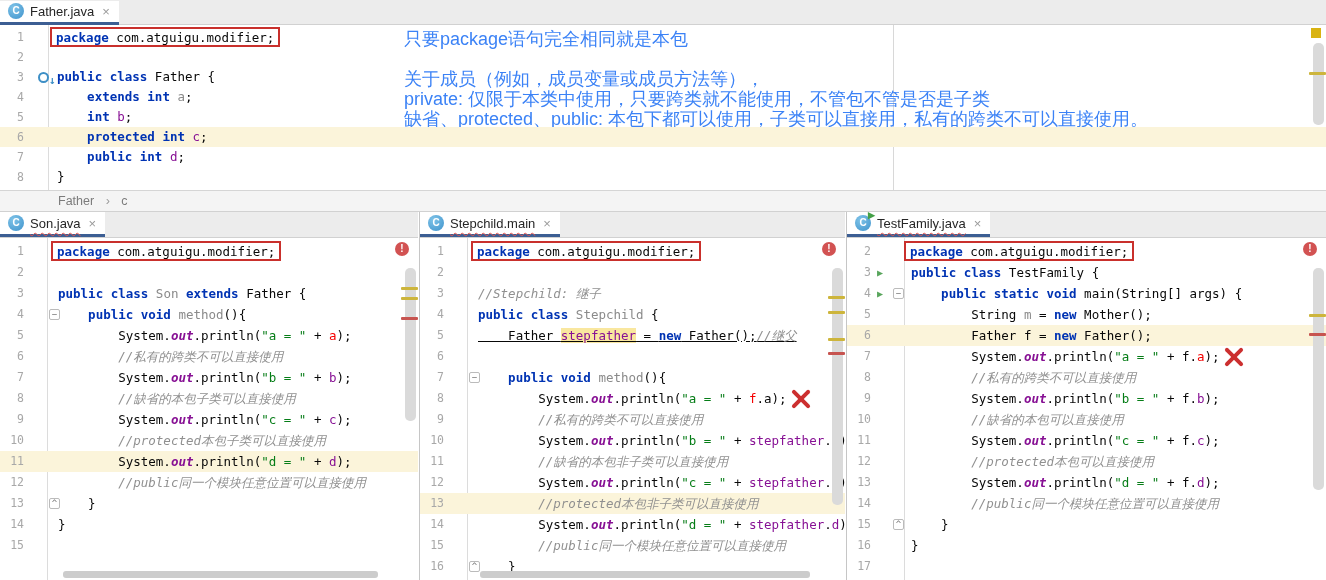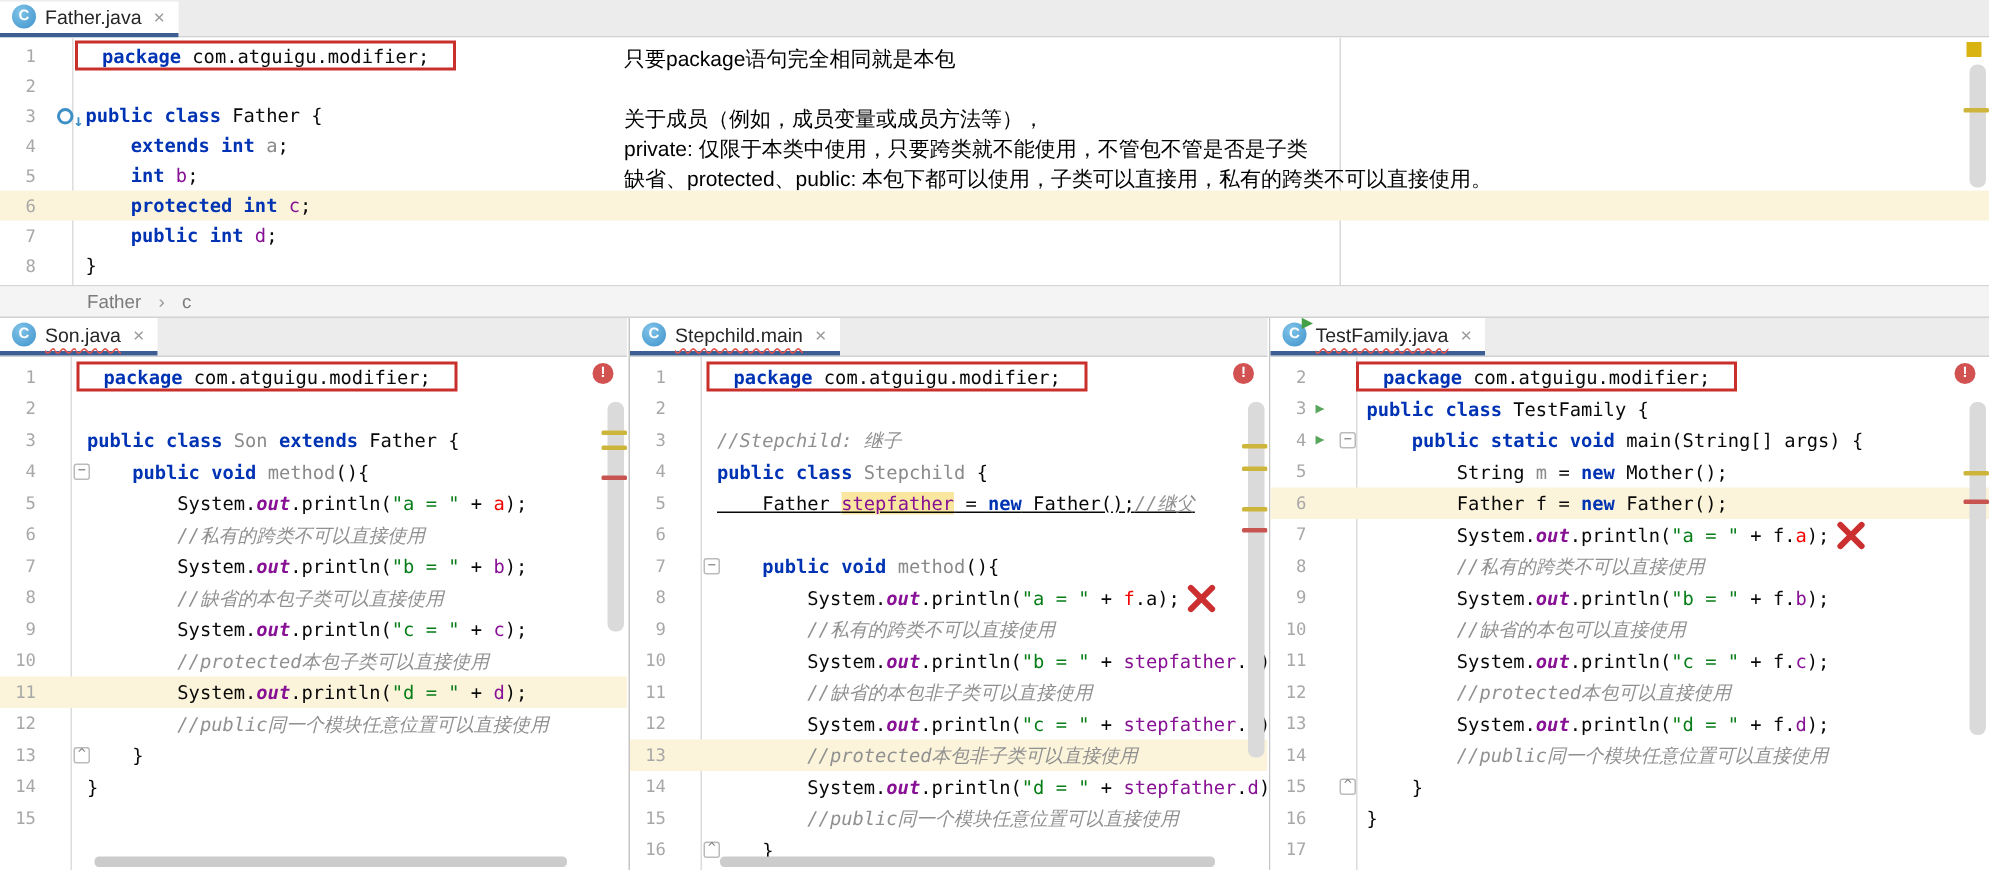--- a/index.html
+++ b/index.html
@@ -29,21 +29,21 @@
   .tok-k{color:#0033b3;font-weight:bold;}
   .tok-p{color:#080808;}
   .tok-s{color:#067d17;}
   .tok-f{color:#871094;}
   .tok-fh{color:#871094;background:#f9e79f;}
   .tok-o{color:#871094;font-style:italic;font-weight:600;}
   .tok-c{color:#909090;font-style:italic;}
   .tok-e{color:#f50000;}
   .tok-g{color:#8a8a8a;}
   .redbox{display:inline-block;box-sizing:border-box;border:2px solid #c9302c;
-          padding:0 16px;margin-left:-7px;height:20px;line-height:17px;vertical-align:top;}
+          padding:0 4px;margin-left:-7px;height:20px;line-height:17px;vertical-align:top;}
   .gicon{position:absolute;top:0;}
   .gicon.run{color:#58a55c;font-size:10px;}
   .gicon.fold{top:5px;width:11px;height:11px;line-height:9px;border:1px solid #bbb;background:#fff;
               color:#777;font-size:9px;text-align:center;border-radius:2px;box-sizing:border-box;}
   .gicon.impl{top:3px;}
   .implc{display:inline-block;width:7px;height:7px;border:2px solid #3d8fc6;border-radius:50%;vertical-align:1px;}
   .impla{color:#3d8fc6;font-size:11px;font-weight:bold;}
   .xmark{display:inline-block;position:relative;width:20px;height:14px;margin-left:3px;vertical-align:-2px;}
   .xmark::before,.xmark::after{content:"";position:absolute;left:9px;top:-4px;width:4px;height:24px;background:#cc2f2f;border-radius:2px;}
   .xmark::before{transform:rotate(45deg);}
@@ -51,21 +51,21 @@
   .stripeicon{position:absolute;top:4px;right:9px;width:14px;height:14px;border-radius:50%;background:#d25252;
               color:#fff;font:bold 10px/14px "Liberation Sans",sans-serif;text-align:center;z-index:5;}
   .ysq{position:absolute;top:3px;right:5px;width:10px;height:10px;background:#d9b312;z-index:5;}
   .tick{position:absolute;right:0;width:17px;height:3px;border-radius:1px;z-index:4;}
   .tick.warn{background:#cdb53c;}
   .tick.err{background:#c75450;}
   .vthumb{position:absolute;right:2px;width:11px;background:#dadada;border-radius:5px;z-index:3;}
   .hthumb{position:absolute;bottom:2px;height:7px;background:#cccccc;border-radius:3px;z-index:3;}
   
   .topedit{top:25px;left:0;width:1326px;height:166px;border-bottom:1px solid #d5d5d5;box-sizing:border-box;}
-  .ann{position:absolute;left:416px;height:20px;line-height:20px;color:#000000;font-size:14px;white-space:nowrap;}
+  .ann{position:absolute;left:404px;height:20px;line-height:20px;color:#3b82f6;font-size:18px;white-space:nowrap;}
   .breadcrumb{position:absolute;top:191px;left:0;right:0;height:21px;background:#f4f4f4;
               border-bottom:1px solid #d1d1d1;box-sizing:border-box;line-height:20px;
               padding-left:58px;font-size:12.5px;color:#7b7b7b;}
   .breadcrumb .bsep{margin:0 8px;color:#9a9a9a;}
   
   .bottom{position:absolute;top:212px;left:0;width:1326px;height:368px;}
   .pane{position:absolute;top:0;height:368px;box-sizing:border-box;}
   .pane.bl{border-left:1px solid #c6c6c6;}
   .ptabbar{position:absolute;top:0;left:0;right:0;height:26px;background:#ececec;
            border-bottom:1px solid #d1d1d1;box-sizing:border-box;}

